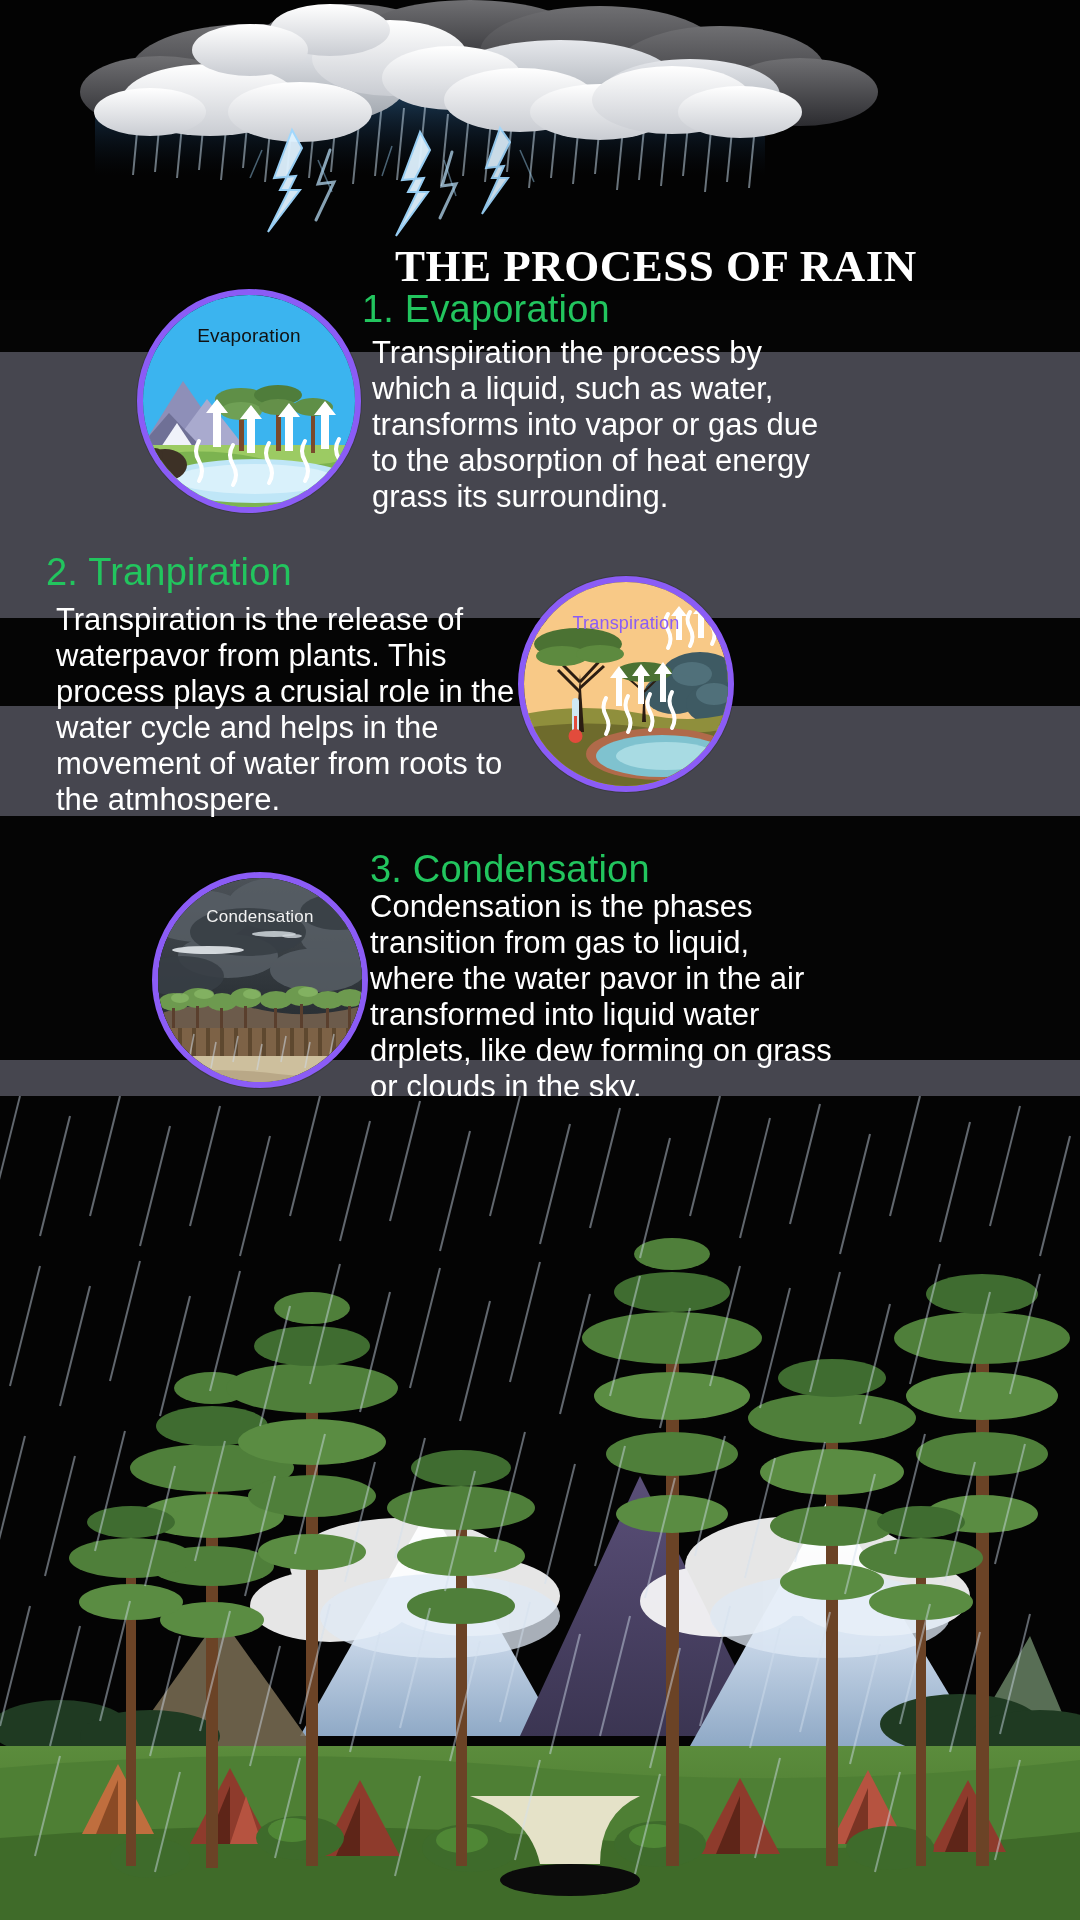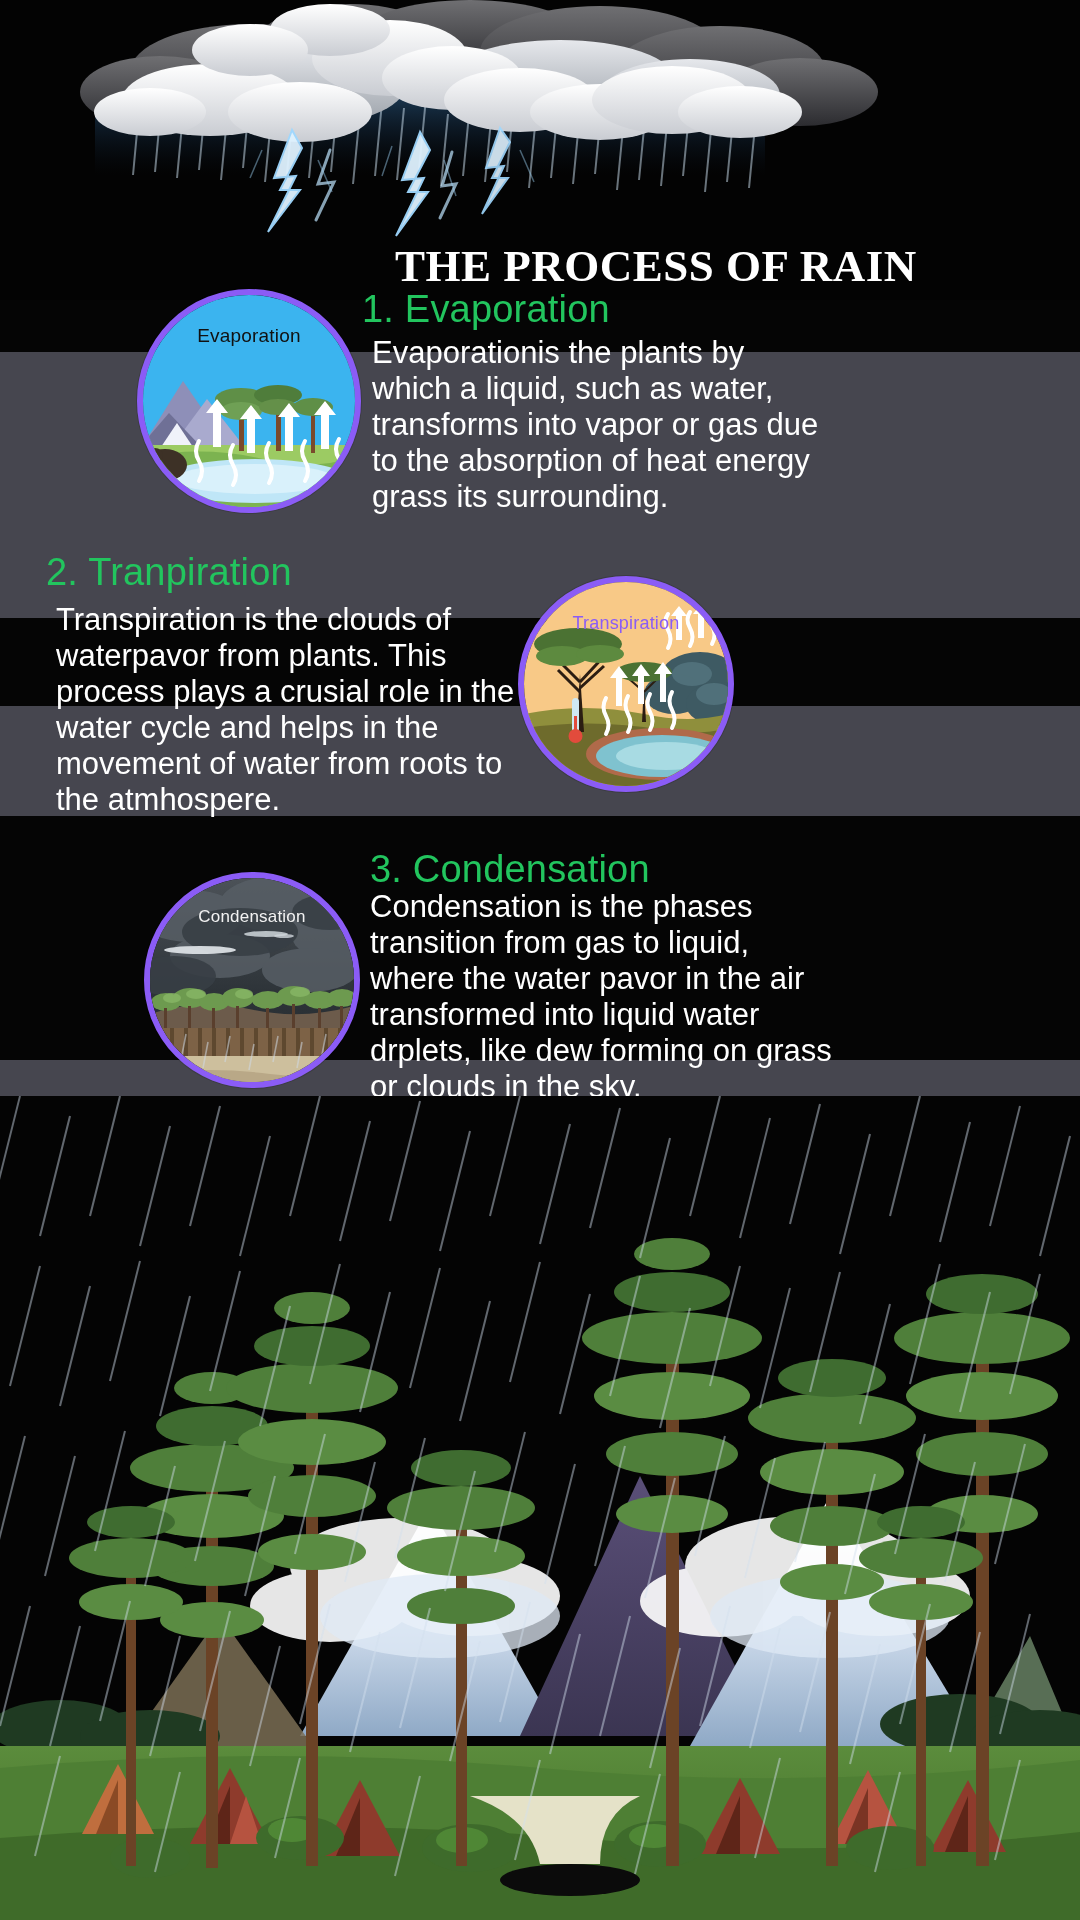--- a/index.html
+++ b/index.html
@@ -31,21 +31,21 @@
     position:absolute; left:0; right:0; top:14%;
     text-align:center; font-size:19px; letter-spacing:.2px;
     z-index:7; font-family:"Liberation Sans", sans-serif;
   }
   .circle svg { position:absolute; left:0; top:0; }
 
   #circle-evaporation { left:137px; top:289px; width:224px; height:224px; }
   #circle-evaporation .cap { color:#111; }
   #circle-transpiration { left:518px; top:576px; width:216px; height:216px; }
   #circle-transpiration .cap { color:#8b5cf6; font-size:18px; top:15%; }
-  #circle-condensation { left:144px; top:872px; width:216px; height:216px;text-decoration:underline; }
+  #circle-condensation { left:152px; top:872px; width:216px; height:216px;text-decoration:underline; }
   #circle-condensation .cap { color:#f2f2f2; font-size:17px; top:14%; }
 
   
   .title {
     position:absolute; left:362px; top:243px; width:620px;
     font-family:"Liberation Serif", serif;
     font-weight:bold; font-size:45px; letter-spacing:.5px;
     color:#fff; line-height:1.05;margin-left:33px;
   }
   .heading {
@@ -231,21 +231,21 @@
         <path d="M126 188 q6 -10 0 -20 q-6 -10 0 -20"></path>
         <path d="M162 186 q6 -10 0 -20 q-6 -10 0 -20"></path>
         <path d="M196 184 q6 -10 0 -20 q-6 -10 0 -20"></path>
       </g>
     </svg>
     <div class="cap">Evaporation</div>
   </div>
 
   <div class="heading" id="heading-1">1. Evaporation</div>
   <div class="para" id="para-1">
-    <span>Evaporationis the plants by</span>
+    <span>Transpiration the process by</span>
     <span>which a liquid, such as water,</span>
     <span>transforms into vapor or gas due</span>
     <span>to the absorption of heat energy</span>
     <span>grass its surrounding.</span>
   </div>
 
   <div class="circle" id="circle-transpiration">
     <svg width="204" height="204" viewBox="0 0 204 204">
       <rect x="0" y="0" width="204" height="204" fill="#f8c987"></rect>
 
@@ -301,21 +301,21 @@
         <path d="M144 66 q5 -9 0 -18 q-5 -9 0 -16"></path>
         <path d="M166 64 q5 -9 0 -18 q-5 -9 0 -16"></path>
         <path d="M188 62 q5 -9 0 -18 q-5 -9 0 -16"></path>
       </g>
     </svg>
     <div class="cap">Transpiration</div>
   </div>
 
   <div class="heading" id="heading-2">2. Tranpiration</div>
   <div class="para" id="para-2">
-    <span>Transpiration is the clouds of</span>
+    <span>Transpiration is the release of</span>
     <span>waterpavor from plants. This</span>
     <span>process plays a crusial role in the</span>
     <span>water cycle and helps in the</span>
     <span>movement of water from roots to</span>
     <span>the atmhospere.</span>
   </div>
 
   <div class="circle" id="circle-condensation">
     <svg width="204" height="204" viewBox="0 0 204 204">
       <defs>

